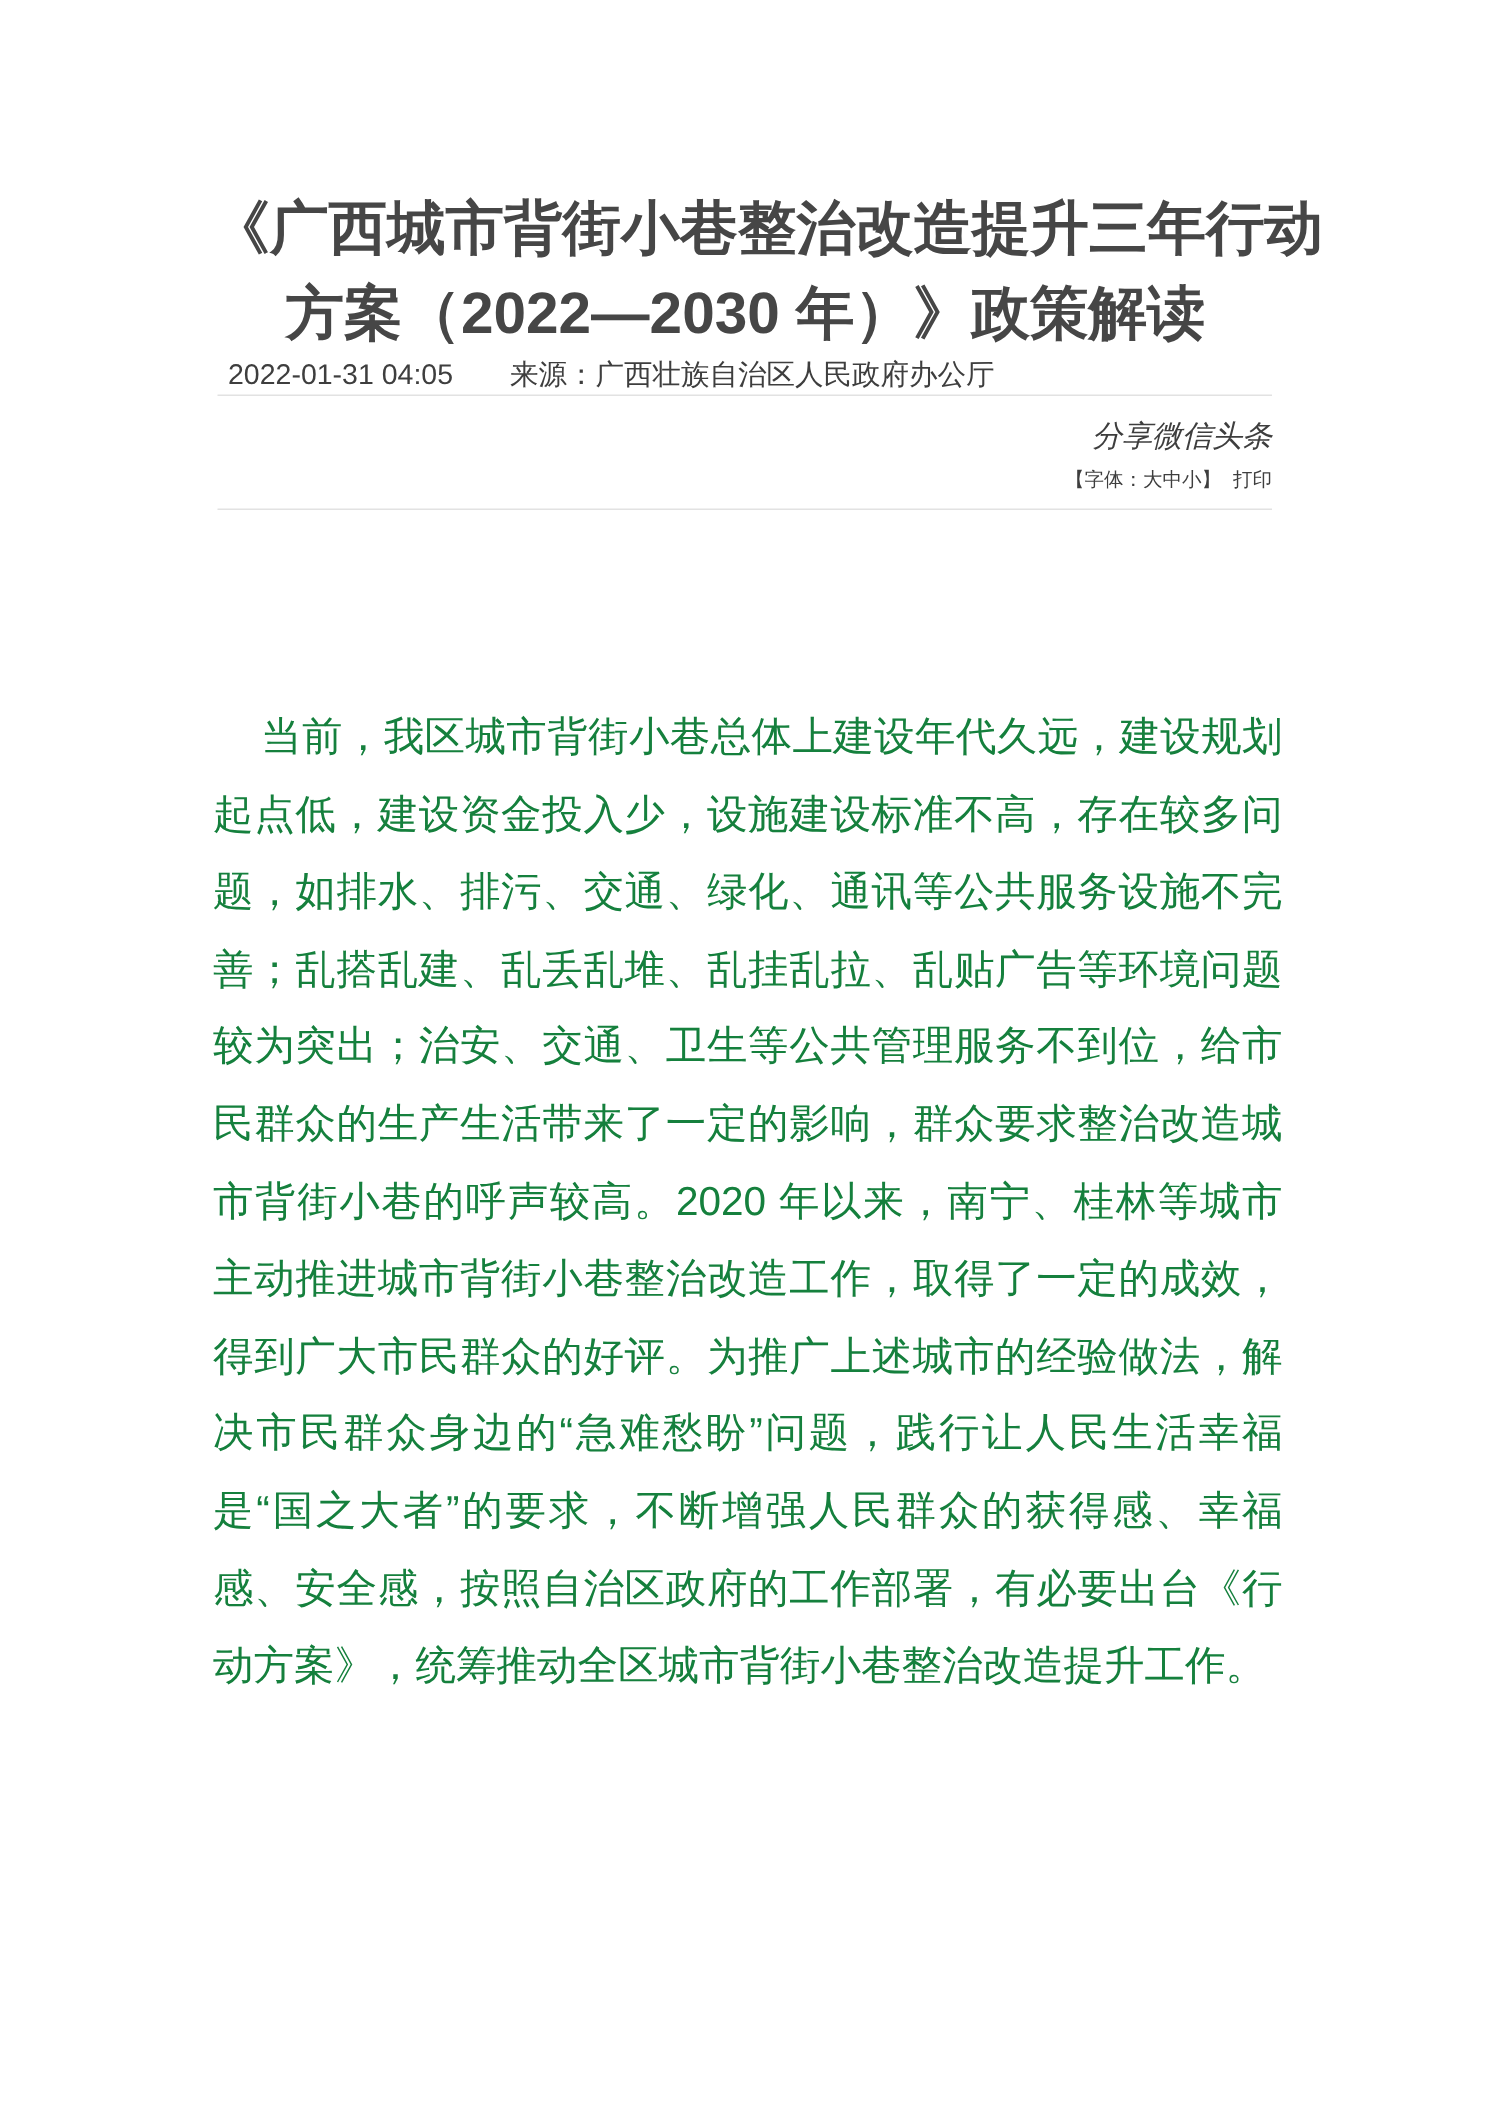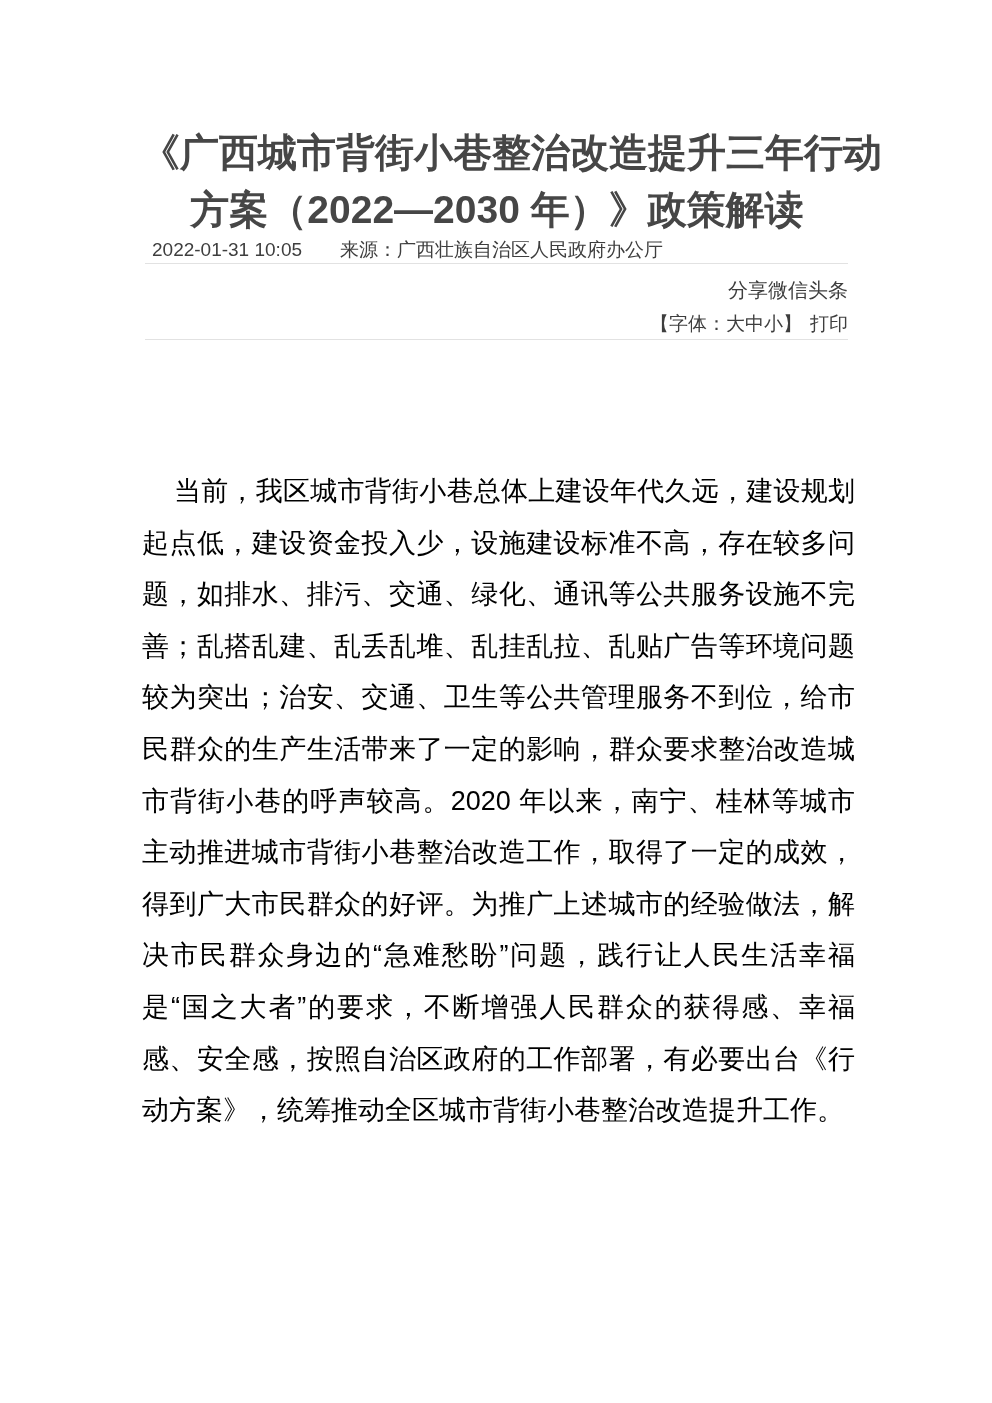--- a/index.html
+++ b/index.html
@@ -17,34 +17,34 @@
     font-size:19px; color:#3e3e3e; white-space:nowrap;
   }
   .meta .source { margin-left:38px;margin-top:24px; }
   .hr { position:absolute; left:145px; width:703px; height:0; border-top:1px solid #e2e2e2; }
   .hr-top { top:263px; }
   .hr-bottom { top:339px; }
   .share-row {
     position:absolute; top:277px; left:145px; width:703px;
     text-align:right; font-size:20px; color:#3e3e3e;
   }
-  .share-row span { cursor:pointer; }
+  .share-row span { cursor:pointer;font-style:italic; }
   .font-row {
     position:absolute; top:311px; left:145px; width:703px;
-    text-align:right; font-size:19px; color:#3e3e3e;
+    text-align:right; font-size:13px; color:#3e3e3e;
   }
   .font-row .sz, .font-row .print { cursor:pointer; }
   .font-row .print { margin-left:8px; }
   .heading {
     position:absolute; top:390px; left:142px; width:712px;
     font-size:28px; font-weight:bold; color:#474747; text-indent:30px;
   }
   .body-text {
     position:absolute; top:466px; left:142px; width:713px;
-    font-size:27px; line-height:51.6px; color:#000000;
+    font-size:27px; line-height:51.6px; color:#15803d;
     text-align:justify; text-indent:32px;
   }
   .watermark { position:absolute; left:817px; top:1335px; width:214px; height:64px; }
   .wm-star { position:absolute; left:6px; top:2px; width:66px; height:56px; }
   .wm-abbr {
     position:absolute; left:18px; top:48px; font-size:7px; color:#c4c4c4;
     letter-spacing:1px; font-family:"Liberation Sans", sans-serif;
   }
   .wm-name {
     position:absolute; left:74px; top:14px; font-size:27px; color:#9b9b9b;
@@ -59,21 +59,21 @@
 </head>
 <body>
 
 <div class="page">
 
   <div class="title">
     <div class="line">《广西城市背街小巷整治改造提升三年行动</div>
     <div class="line">方案（2022—2030 年）》政策解读</div>
   </div>
 
-  <div class="meta"><span>2022-01-31 10:05</span><span class="source">来源：广西壮族自治区人民政府办公厅</span></div>
+  <div class="meta"><span>2022-01-31 04:05</span><span class="source">来源：广西壮族自治区人民政府办公厅</span></div>
 
   <div class="hr hr-top"></div>
 
   <div class="share-row"><span>分享</span><span>微信</span><span>头条</span></div>
 
   <div class="font-row"><span>【字体：</span><span class="sz">大</span><span class="sz">中</span><span class="sz">小</span><span>】</span><span class="print">打印</span></div>
 
   <div class="hr hr-bottom"></div>
 
 

